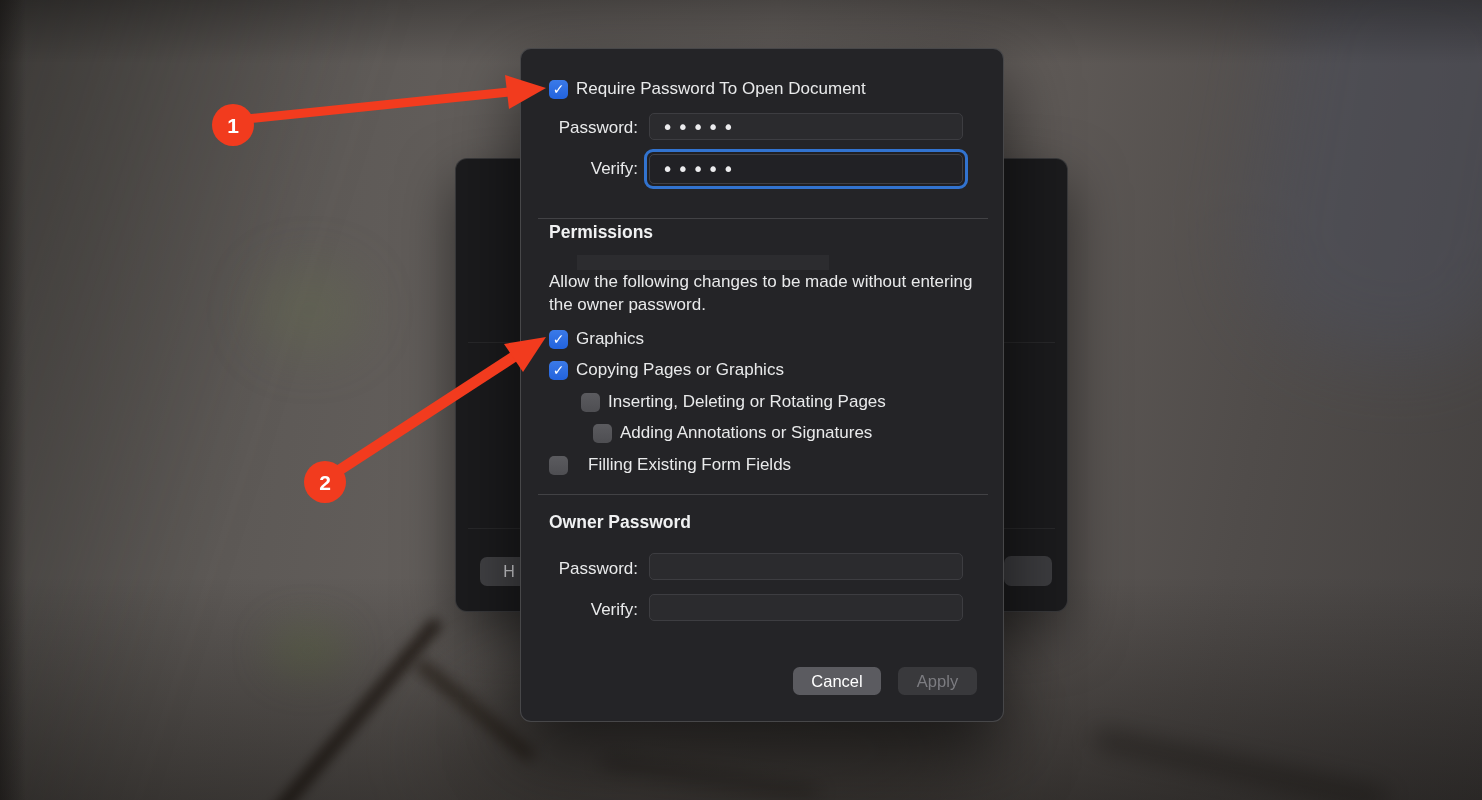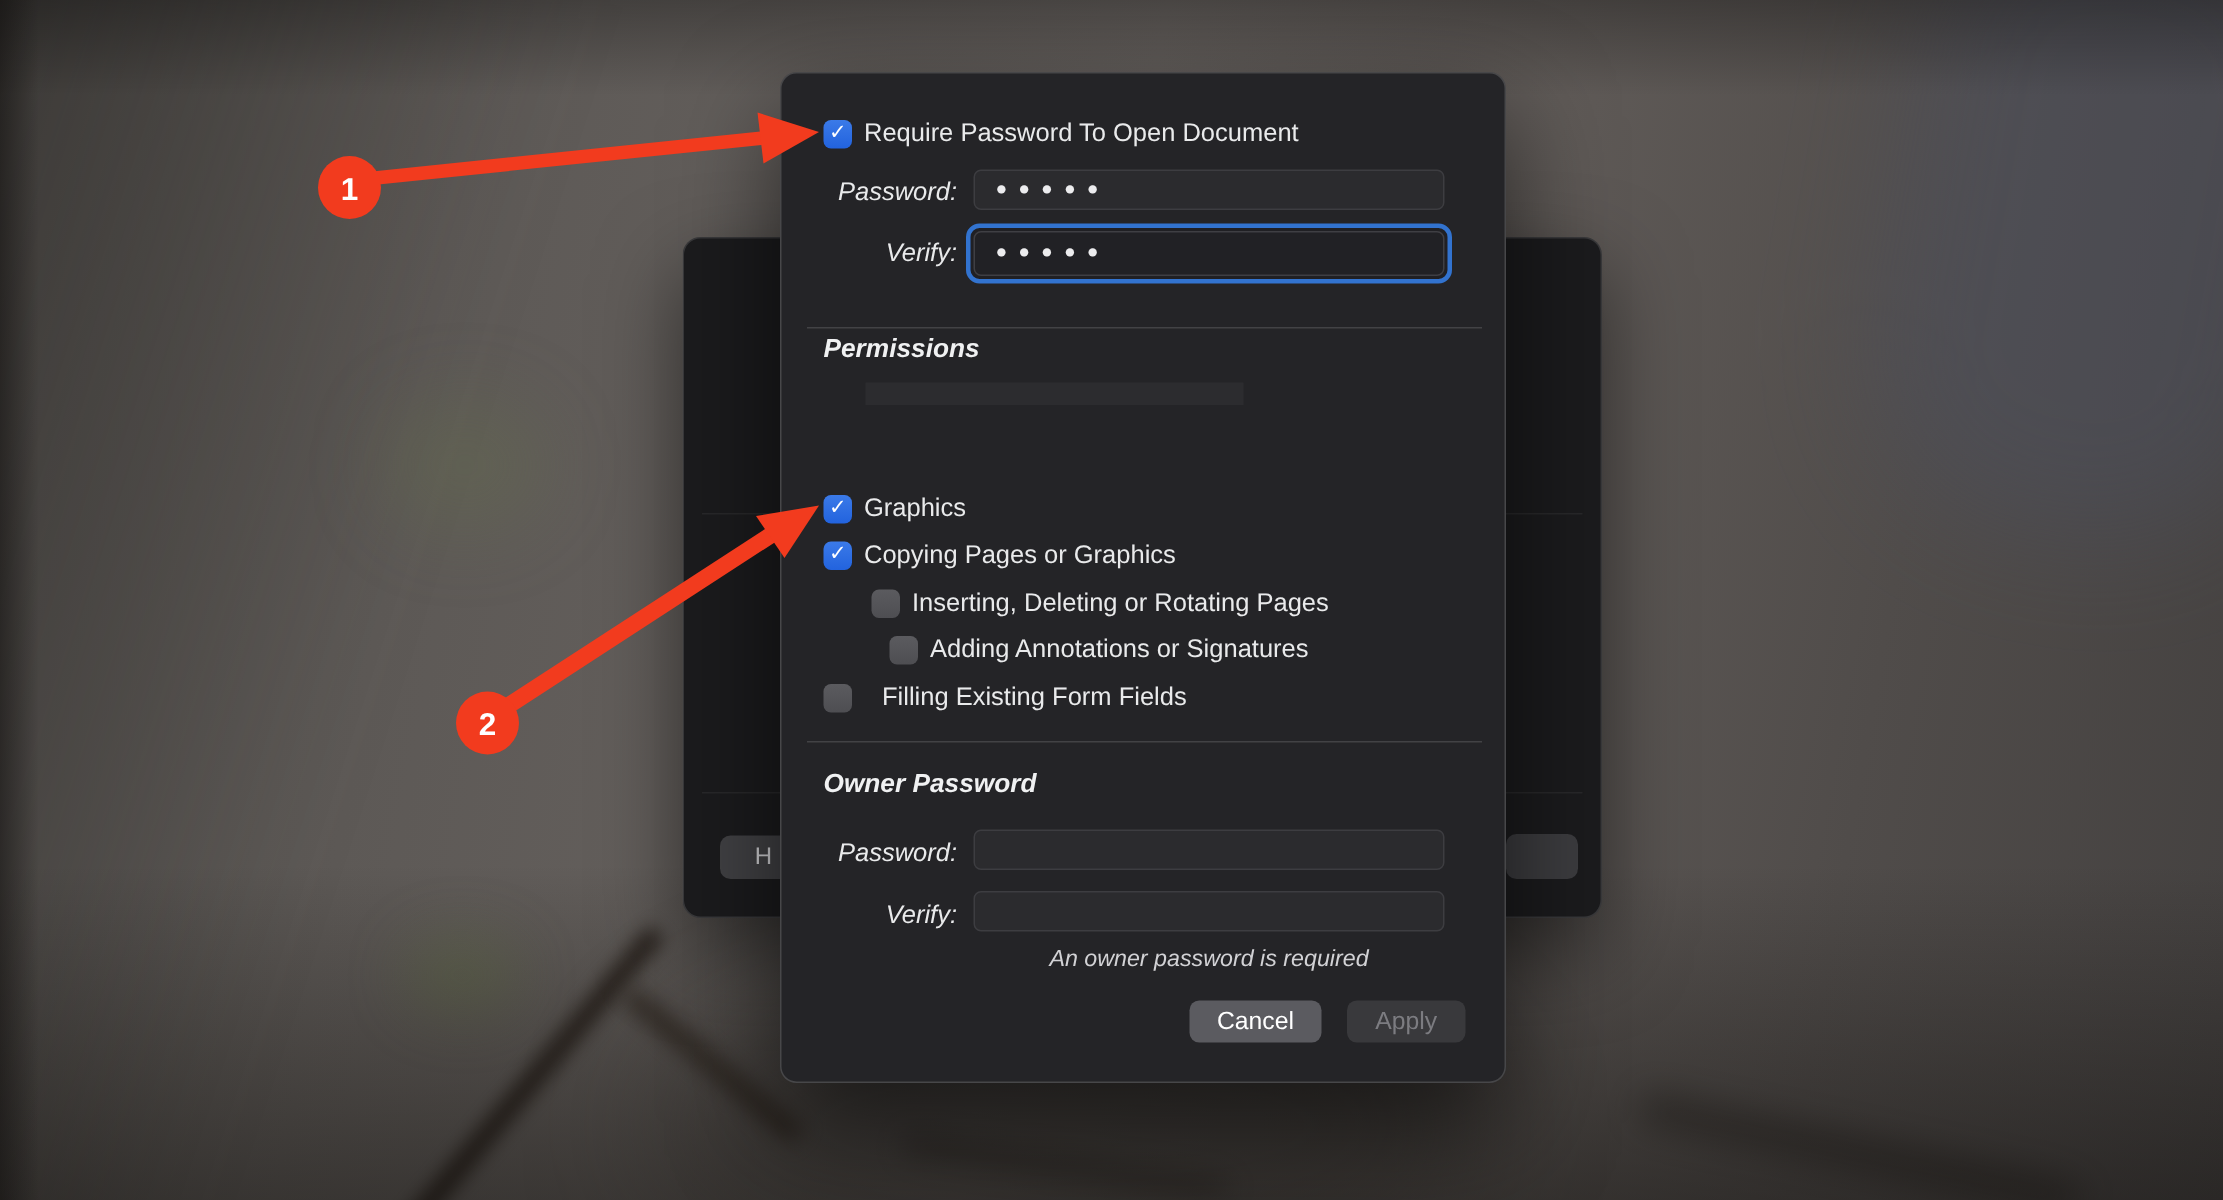--- a/index.html
+++ b/index.html
@@ -33,21 +33,21 @@
   .bg-window .hline.l1 { top:183px; } .bg-window .hline.l2 { top:369px; }
   .bgw-btn { position:absolute; height:29px; border-radius:7px; background:#414144; color:#d0d0d3;
     font-size:16px; display:flex; align-items:center; justify-content:center; border:none; }
   .bgw-help { left:24px; top:398px; width:58px; }
   .bgw-right { left:548px; top:397px; width:48px; height:30px; background:#3c3c3f; }
 
   
   .dialog { position:absolute; left:520px; top:48px; width:484px; height:674px; z-index:2;
     background:#242427; border:1px solid rgba(255,255,255,0.16); border-radius:11px;
     box-shadow:0 28px 70px rgba(0,0,0,0.6); color:#ecedee; }
-  .abs { position:absolute;font-style:italic; }
+  .abs { position:absolute; }
   .lbl { font-size:17px; color:#e9eaeb; }
   .col-label { left:0; width:117px; text-align:right; }
   .field { position:absolute; left:128px; width:314px; height:27px; background:#2b2b2e;
     border:1px solid #3d3d41; border-radius:5px; color:#ececee;
     font-family:"DejaVu Sans", sans-serif; font-size:19px; letter-spacing:4px;
     padding:0 0 0 12px; line-height:25px; outline:none; }
   .focus-ring { position:absolute; left:123px; top:100px; width:324px; height:40px;
     border:3px solid #3273cf; border-radius:9px; background:#202024; }
   .focus-ring .field { left:2px; top:2px; width:314px; height:30px; background:#212125; border-color:#3f3f44; line-height:28px; }
 
@@ -112,20 +112,21 @@
 
   <div class="abs lbl col-label" style="top:110px;">Verify:</div>
   <div class="focus-ring">
     <input class="field" type="text" value="•••••" style="">
   </div>
 
   <div class="divider" style="top:169px;"></div>
 
   <div class="abs section-title" style="left:28px; top:173px;">Permissions</div>
   <div class="abs highlight" style="left:56px; top:206px; width:252px; height:15px;"></div>
+  <div class="abs para" style="left:28px; top:222px;">Allow the following changes to be made without entering the owner password.</div>
 
   <div class="cb-row" style="top:280px;">
     <span class="checkbox perm-cb checked">
         <span class="tick">✓</span>
       </span>
     <span class="lbl">Graphics</span>
   </div>
   <div class="cb-row" style="top:311px;">
     <span class="checkbox perm-cb checked">
         <span class="tick">✓</span>
@@ -148,21 +149,20 @@
   <div class="divider" style="top:445px;"></div>
 
   <div class="abs section-title" style="left:28px; top:463px;">Owner Password</div>
 
   <div class="abs lbl col-label" style="top:510px;">Password:</div>
   <input class="field" style="top: 504px;" type="text" value="">
 
   <div class="abs lbl col-label" style="top:551px;">Verify:</div>
   <input class="field" style="top: 545px;" type="text" value="">
 
-  <div class="abs note" style="top:582px;">An owner password is required</div>
 
   <button class="btn btn-cancel">Cancel</button>
   <button class="btn btn-apply" disabled="">Apply</button>
 </div>
 
 <svg class="anno" width="1482" height="800" viewBox="0 0 1482 800">
   <g fill="#f23b1e">
     <line x1="247" y1="119" x2="509" y2="92" stroke="#f23b1e" stroke-width="9"></line>
     <polygon points="546,88 505,75 509,109"></polygon>
     <circle cx="233" cy="125" r="21"></circle>

